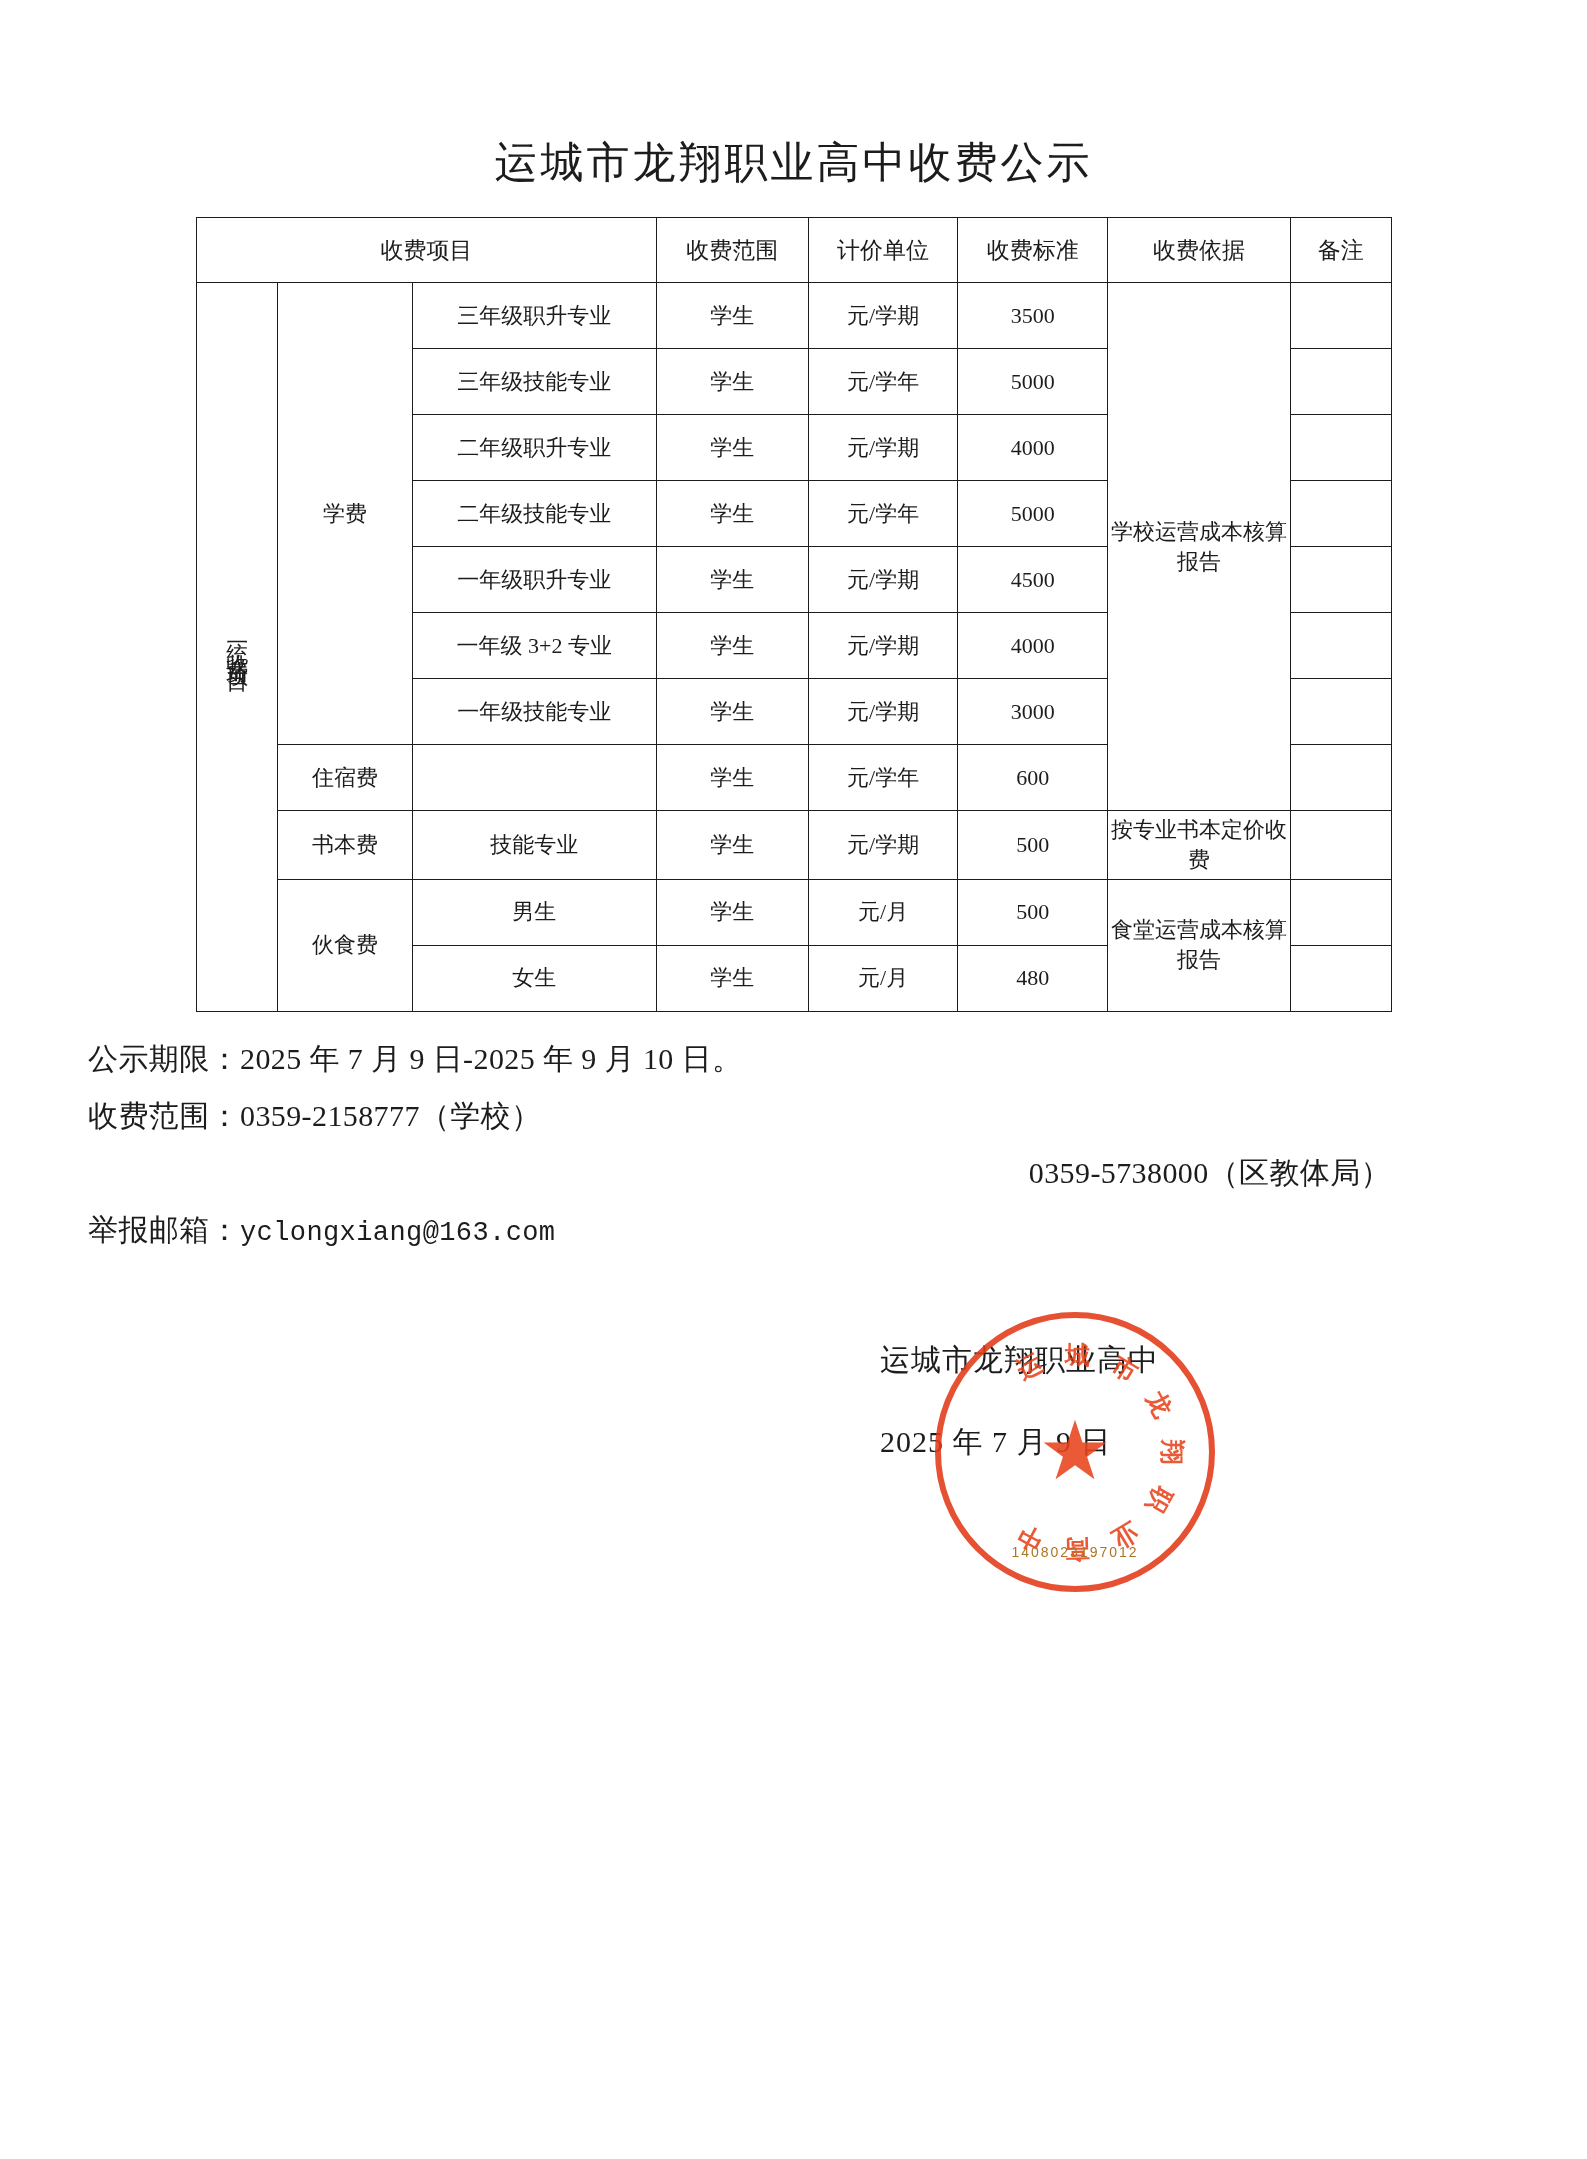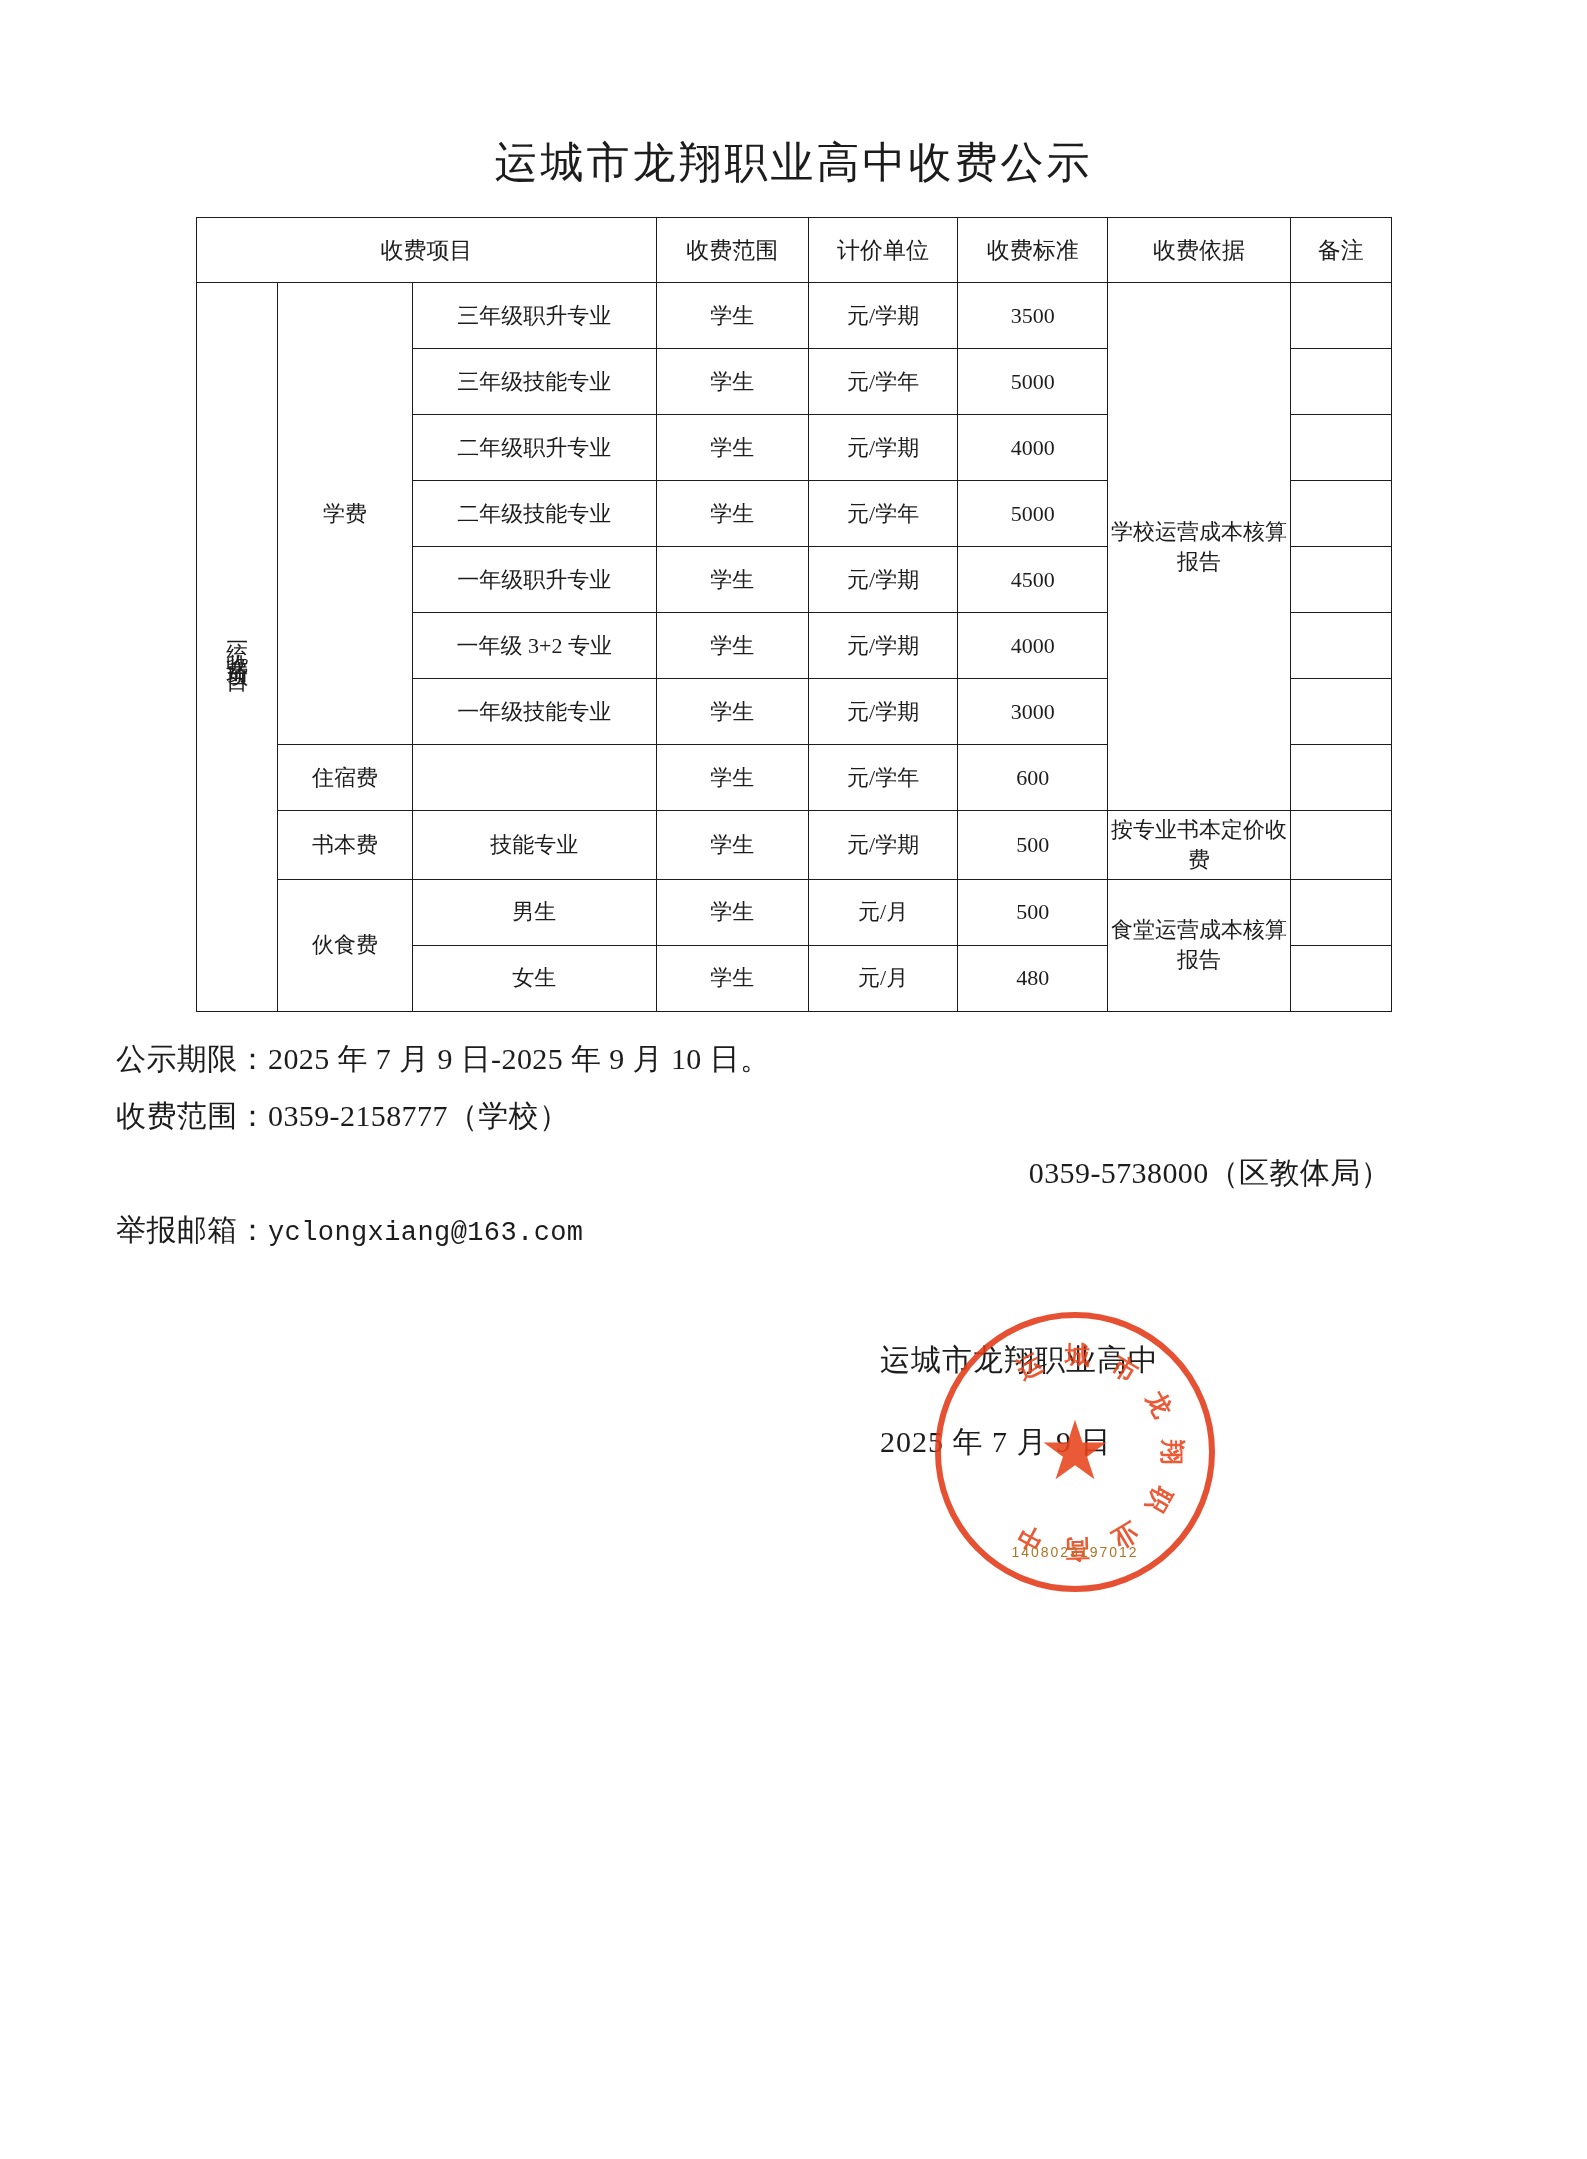--- a/index.html
+++ b/index.html
@@ -74,21 +74,21 @@
   .w-cat{width:74px;}
   .w-sub{width:122px;}
   .w-item{width:222px;}
   .w-scope{width:138px;}
   .w-unit{width:136px;}
   .w-std{width:136px;}
   .w-basis{width:166px;}
   .w-note{width:92px;}
   
   .footer-block{
-    margin:18px 196px 0 116px;
+    margin:18px 196px 0 88px;
     font-size:30px;
     line-height:57px;
     letter-spacing:0.4px;
   }
   .footer-line{white-space:nowrap;}
   .footer-indent{padding-left:152px;text-align:right;}
   .mono{font-family:"Liberation Mono","DejaVu Sans Mono",monospace;font-size:27px;}
   
   .sign-area{
     position:relative;

